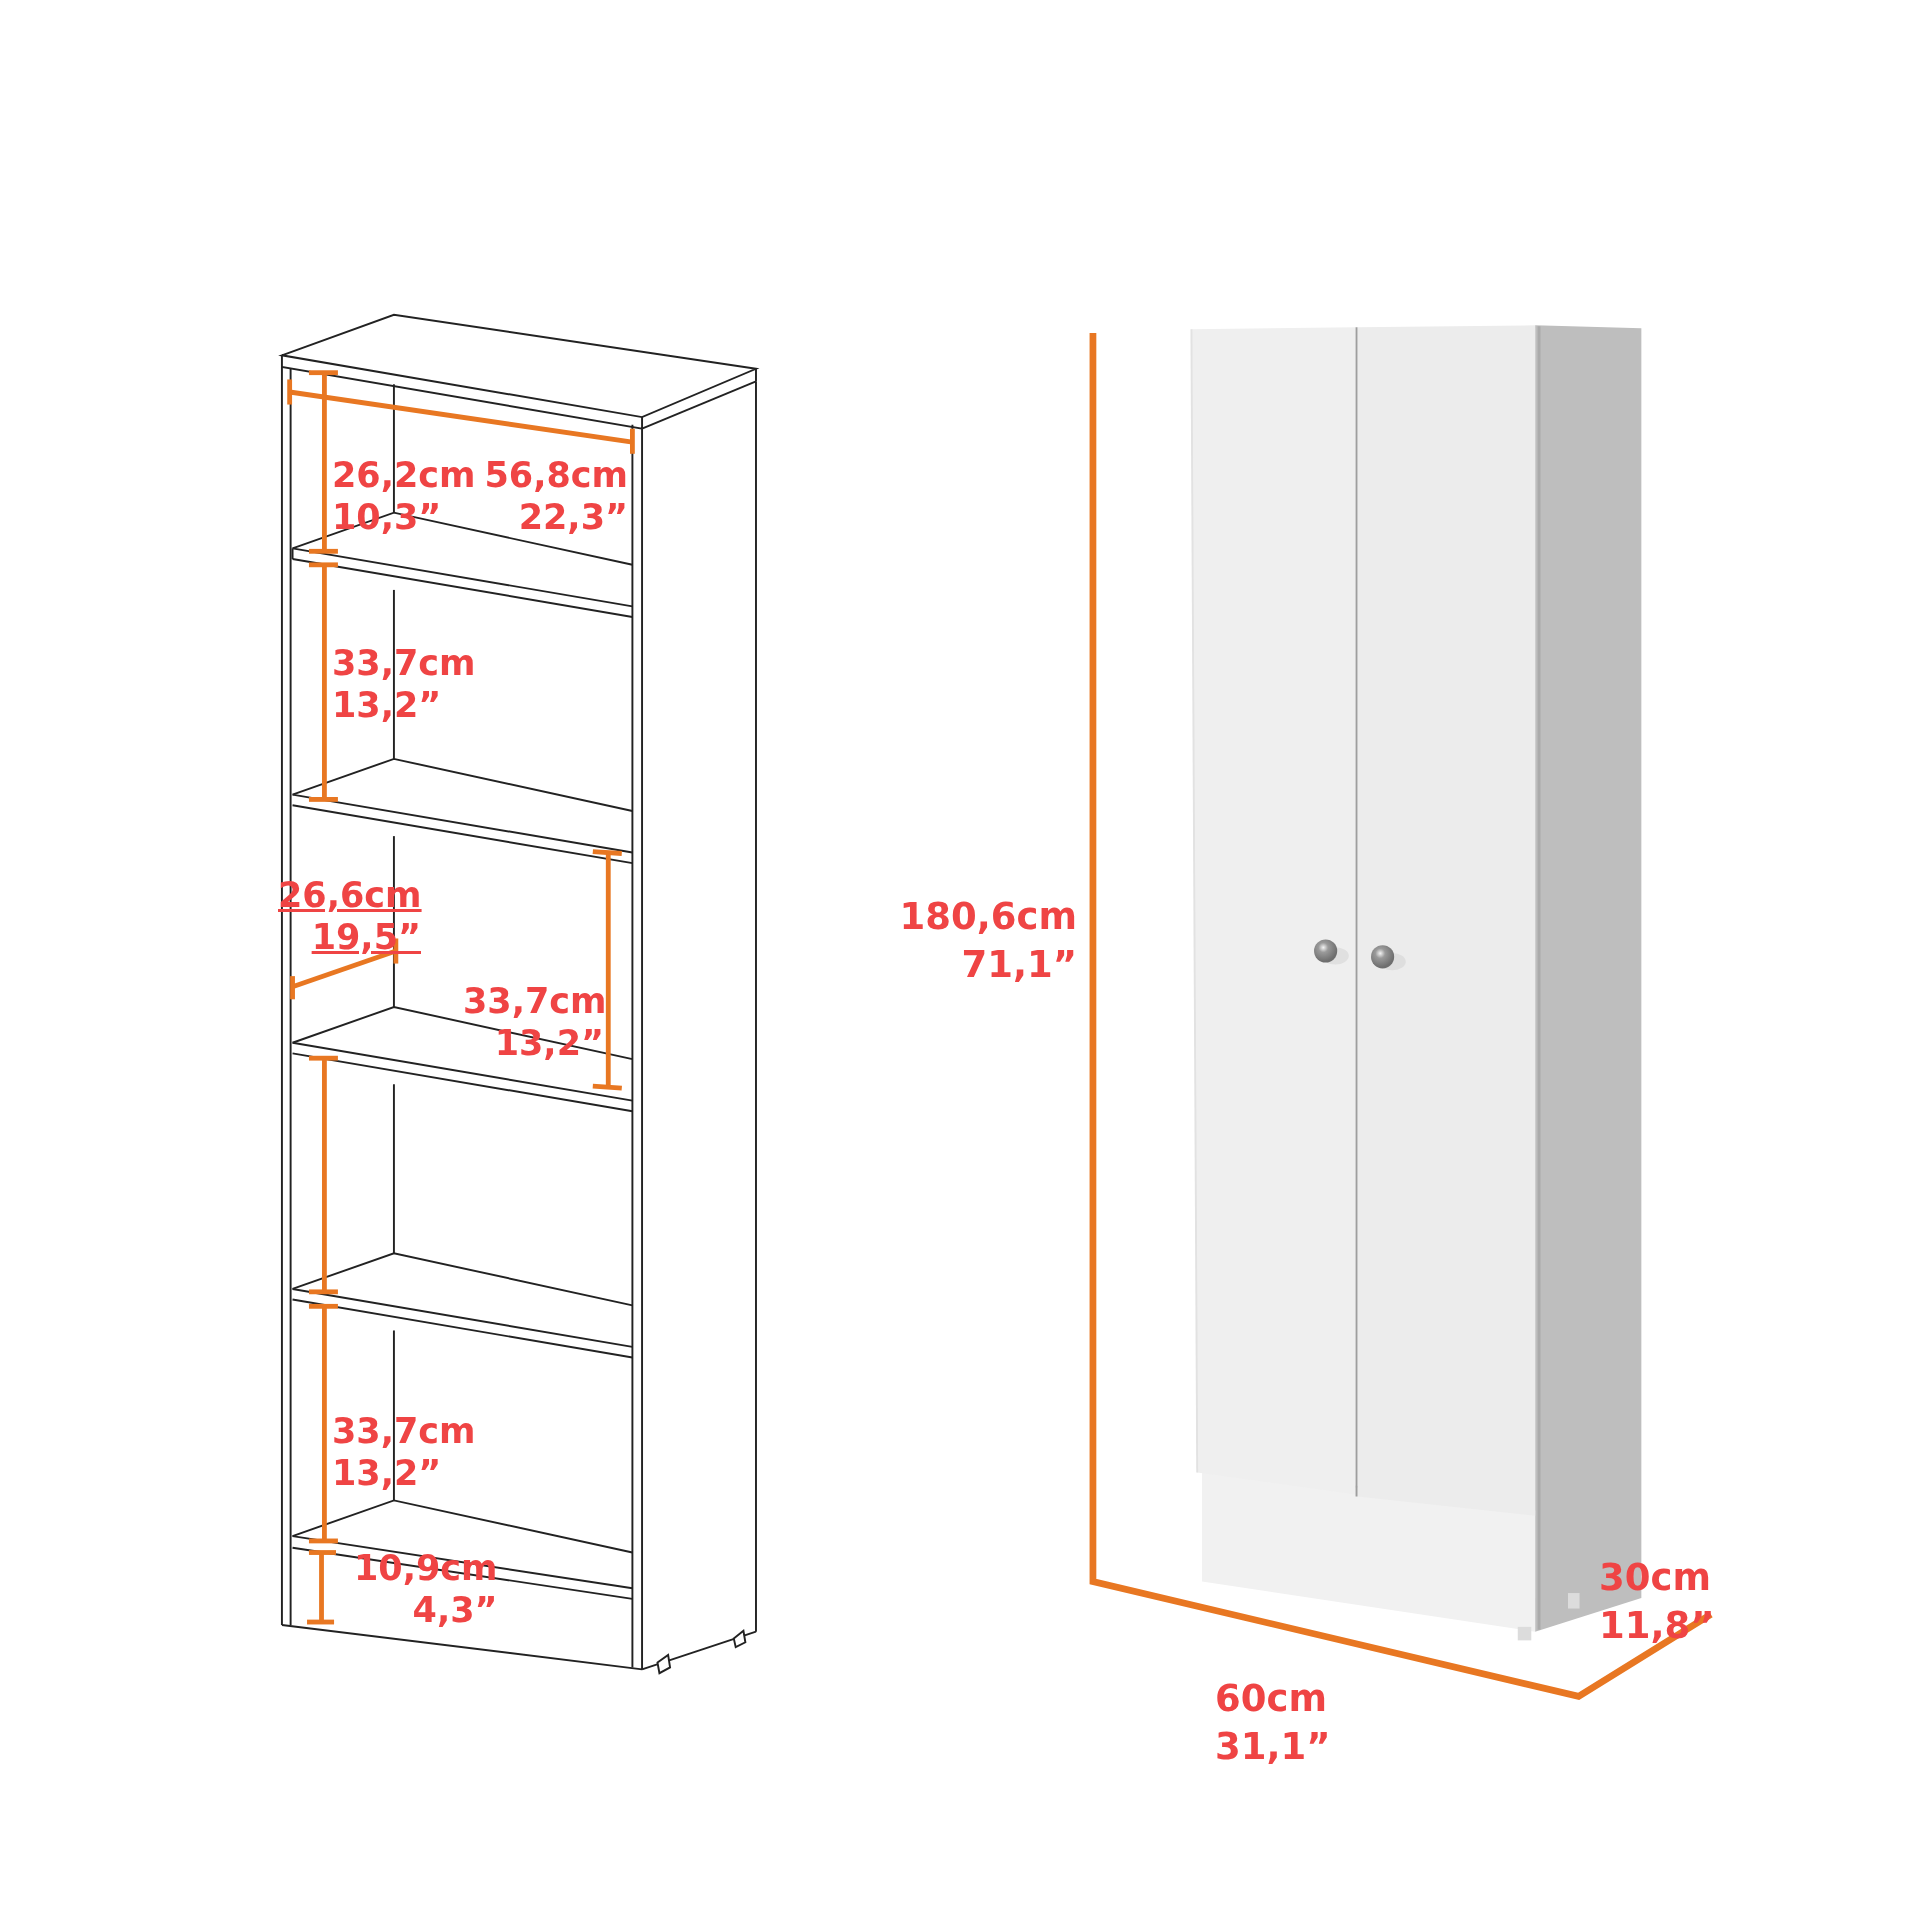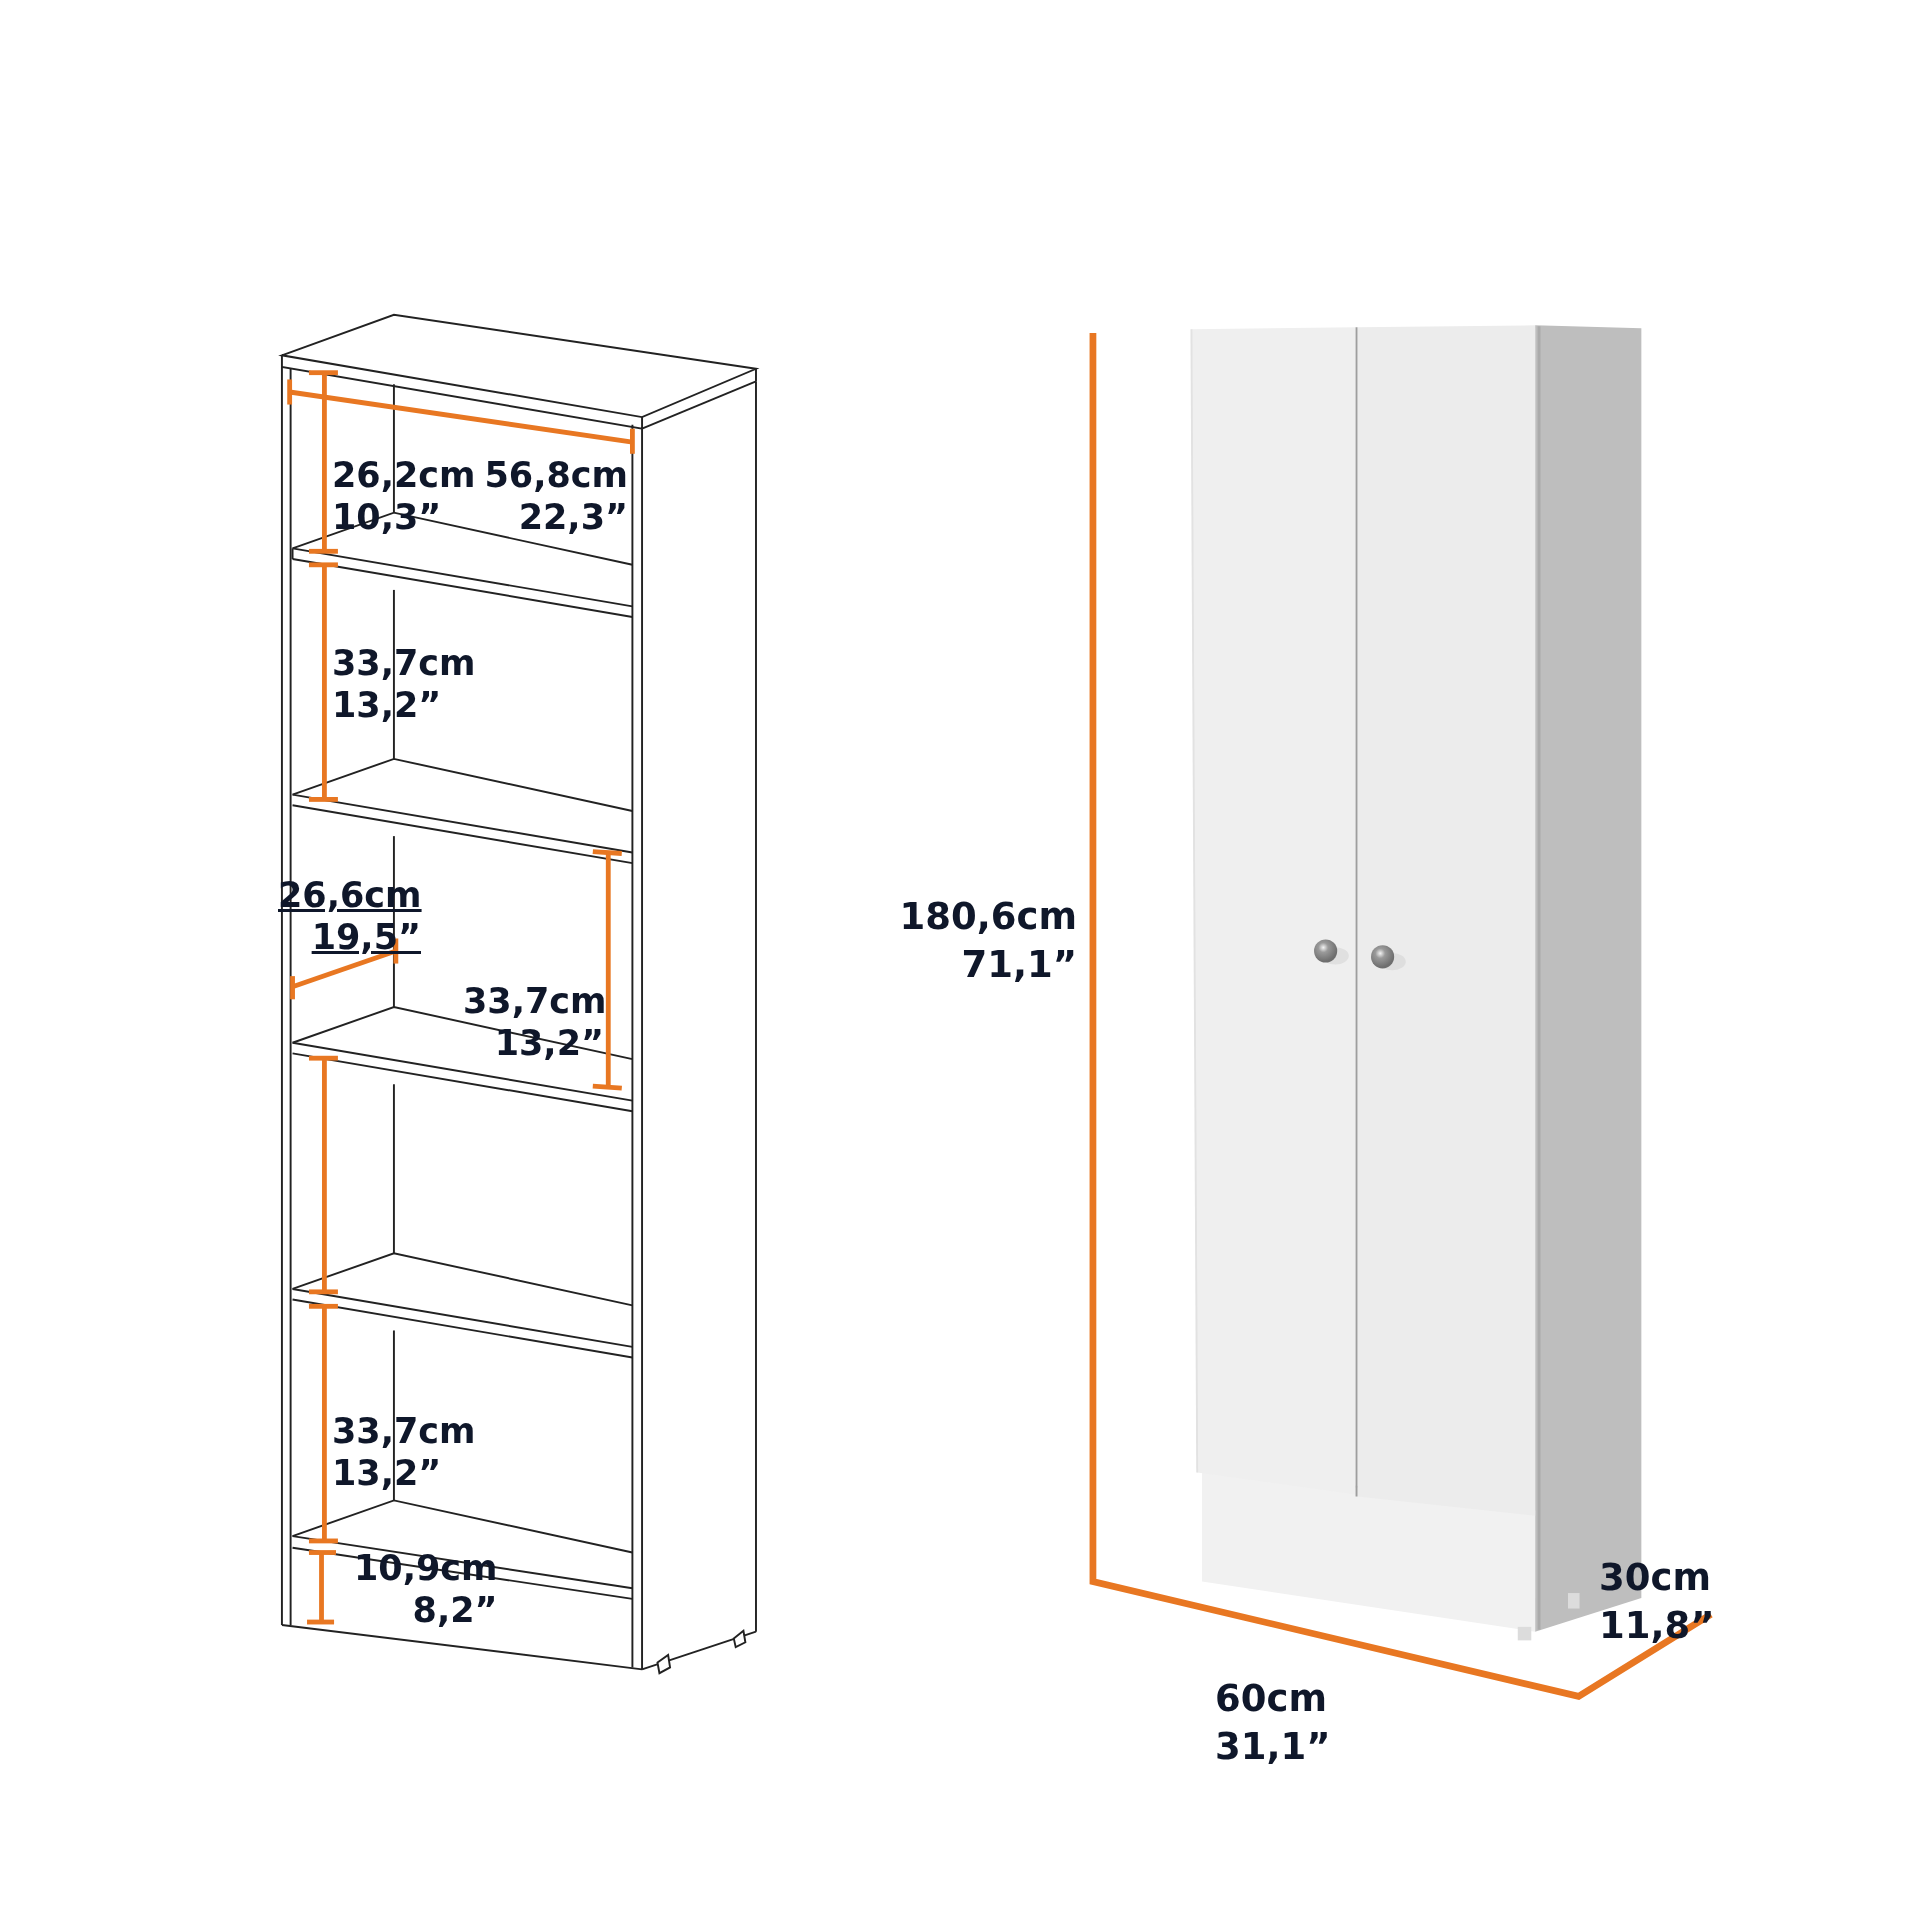--- a/index.html
+++ b/index.html
@@ -1,19 +1,19 @@
 <!DOCTYPE html>
 <html><head>
 <meta charset="utf-8">
 <style>
   html, body { margin:0; padding:0; background:#ffffff; }
   body { width:1931px; height:1931px; position:relative; overflow:hidden;
          font-family:"DejaVu Sans", "Liberation Sans", sans-serif; }
   #stage { position:absolute; left:0; top:0; width:1931px; height:1931px; }
-  .dim { position:absolute; color:#0f172a; font-size:35px; font-weight:bold;
+  .dim { position:absolute; color:#ef4444; font-size:35px; font-weight:bold;
          line-height:42px; letter-spacing:0px; white-space:nowrap; }
   .dim.right { text-align:right; }
   .dim span { display:block; }
   .big { font-size:37px; line-height:48px; }
 </style>
 </head>
 <body>
 
 <div id="stage">
 
@@ -128,21 +128,21 @@
   <div class="dim right" style="left:463px;top:980px;width:141px;">
     <span>33,7cm</span>
     <span>13,2”</span>
   </div>
   <div class="dim" style="left:332px;top:1410px;">
     <span>33,7cm</span>
     <span>13,2”</span>
   </div>
   <div class="dim" style="left:354px;top:1547px;text-align:right;">
     <span>10,9cm</span>
-    <span>8,2”</span>
+    <span>4,3”</span>
   </div>
 
   <svg width="1931" height="1931" viewBox="0 0 2000 2000" style="position:absolute;left:0;top:0;">
     <defs>
       <radialGradient id="knobG" cx="40%" cy="35%" r="60%">
         <stop offset="0%" stop-color="#f4f4f4"></stop>
         <stop offset="35%" stop-color="#9a9a9a"></stop>
         <stop offset="100%" stop-color="#6e6e6e"></stop>
       </radialGradient>
     </defs>

